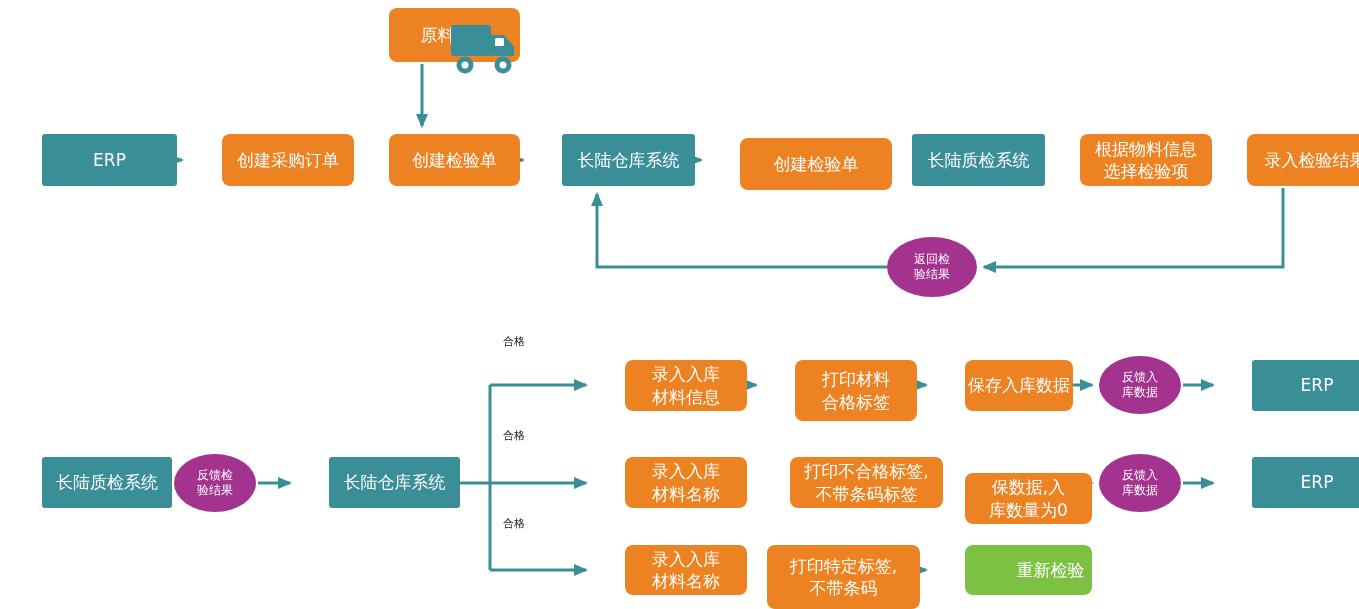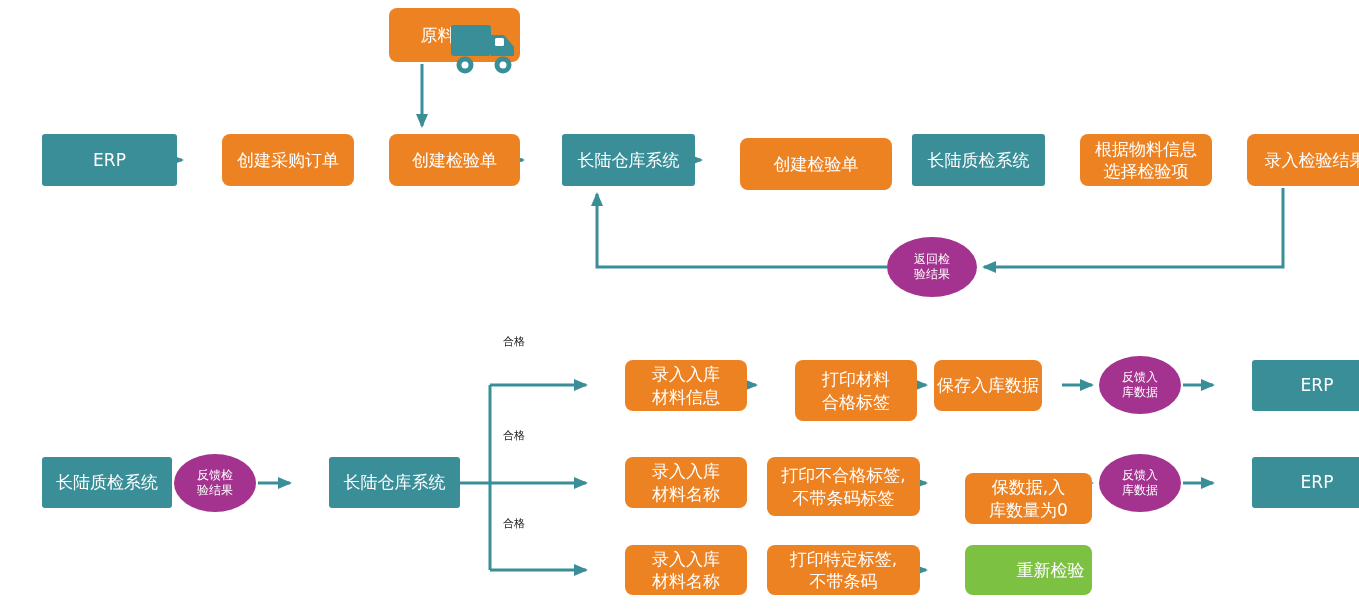--- a/index.html
+++ b/index.html
@@ -126,34 +126,34 @@
   <div class="node teal" style="left:297px;top:457px;width:131px;height:51px">长陆仓库系统</div>
 
   <div class="branch-label" style="left:503px;top:336px">合格</div>
   <div class="branch-label" style="left:503px;top:430px">合格</div>
   <div class="branch-label" style="left:503px;top:518px">合格</div>
 
   <div class="node orange" style="left:593px;top:360px;width:122px;height:51px">录入入库
 材料信息</div>
   <div class="node orange" style="left:763px;top:360px;width:122px;height:61px">打印材料
 合格标签</div>
-  <div class="node orange" style="left:902px;top:360px;width:108px;height:51px">保存入库数据</div>
+  <div class="node orange" style="left:933px;top:360px;width:108px;height:51px">保存入库数据</div>
   <div class="ellipse" style="left:1099px;top:356px;width:82px;height:58px">反馈入
 库数据</div>
   <div class="node teal" style="left:1220px;top:360px;width:130px;height:51px">ERP</div>
 
   <div class="node orange" style="left:593px;top:457px;width:122px;height:51px">录入入库
 材料名称</div>
-  <div class="node orange" style="left:735px;top:457px;width:153px;height:59px">打印不合格标签,
+  <div class="node orange" style="left:758px;top:457px;width:153px;height:51px">打印不合格标签,
 不带条码标签</div>
   <div class="node orange" style="left:933px;top:473px;width:127px;height:51px">保数据,入
 库数量为0</div>
   <div class="ellipse" style="left:1099px;top:454px;width:82px;height:58px">反馈入
 库数据</div>
   <div class="node teal" style="left:1220px;top:457px;width:130px;height:51px">ERP</div>
 
   <div class="node orange" style="left:593px;top:545px;width:122px;height:50px">录入入库
 材料名称</div>
-  <div class="node orange" style="left:735px;top:545px;width:153px;height:50px">打印特定标签,
+  <div class="node orange" style="left:735px;top:545px;width:153px;height:64px">打印特定标签,
 不带条码</div>
   <div class="node green" style="left:933px;top:545px;width:127px;height:50px">重新检验</div>
 
 </div>
 
 </body></html>

